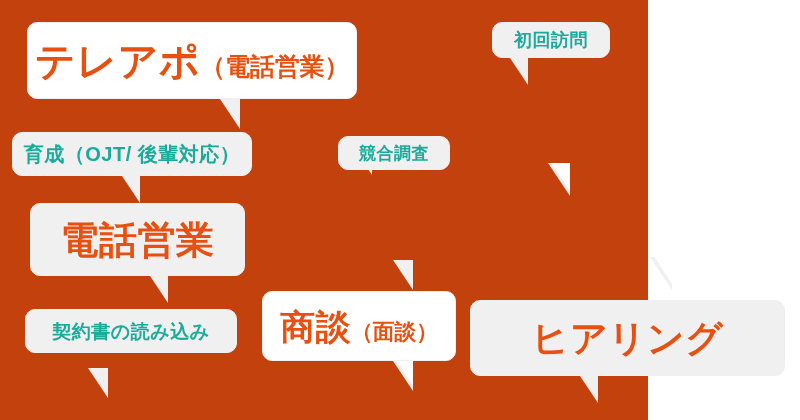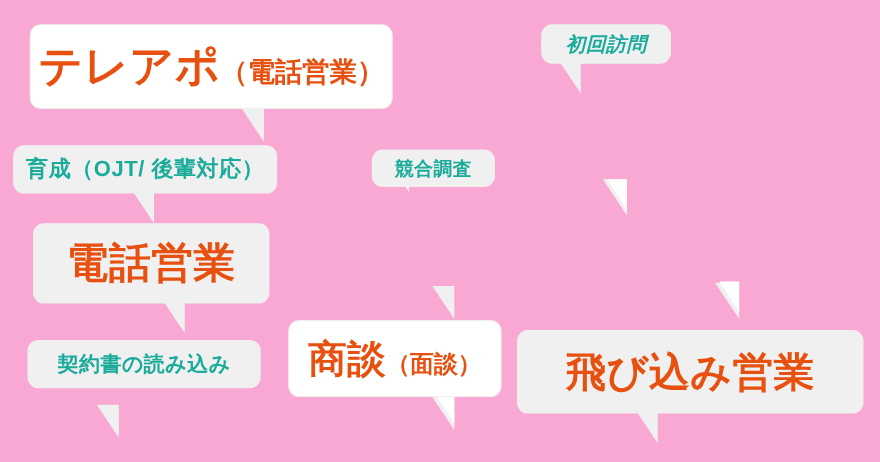--- a/index.html
+++ b/index.html
@@ -8,23 +8,23 @@
   }
   body {
     width: 800px;
     height: 420px;
     background: #ffffff;
     font-family: "Liberation Sans", "DejaVu Sans", sans-serif;
     overflow: hidden;
   }
   #stage {
     position: relative;
-    width: 800px;
+    width: 648px;
     height: 420px;
-    background: #f9a8d4;
+    background: #c2410c;
   }
 
   
   .bubble {
     position: absolute;
     box-sizing: border-box;
     border-radius: 10px;
     display: flex;
     align-items: center;
     justify-content: center;
@@ -66,21 +66,21 @@
   }
   .tail.white-in {
     border-left: 18px solid transparent;
     border-top: 28px solid #ffffff;
   }
 
   
   #b-telepo     { left: 27px;  top: 22px;  width: 330px; height: 77px;  font-size: 40px; }
   #b-ikusei     { left: 12px;  top: 132px; width: 240px; height: 44px;  font-size: 20px; }
   #b-kyougou    { left: 338px; top: 114px; width: 112px; height: 34px;  font-size: 17px; margin-top: 22px; }
-  #b-shokai     { left: 492px; top: 22px;  width: 118px; height: 36px;  font-size: 18px; font-style: italic; }
+  #b-shokai     { left: 492px; top: 22px;  width: 118px; height: 36px;  font-size: 18px; }
   #b-teian      { left: 495px; top: 86px;  width: 282px; height: 80px;  font-size: 37px; }
   #b-hearing    { left: 265px; top: 176px; width: 268px; height: 87px;  font-size: 42px; }
   #b-kokyaku    { left: 30px;  top: 203px; width: 215px; height: 73px;  font-size: 38px; }
   #b-shanai     { left: 556px; top: 216px; width: 238px; height: 44px;  font-size: 19px; }
   #b-keiyaku    { left: 25px;  top: 309px; width: 212px; height: 44px;  font-size: 19px; }
   #b-shoudan    { left: 262px; top: 291px; width: 194px; height: 70px;  font-size: 35px; }
   #b-tobikomi   { left: 470px; top: 300px; width: 315px; height: 76px;  font-size: 37px; }
 
   
   #t-telepo    { left: 218px; top: 96px;  }
@@ -142,16 +142,16 @@
   </div>
 
   <div class="tail white-out" id="t-shoudan-o"></div>
   <div class="tail white-in" id="t-shoudan-i"></div>
   <div class="bubble fill-white" id="b-shoudan">
     <span class="label t-orange"><span>商談</span><span class="sub">（面談）</span></span>
   </div>
 
   <div class="tail gray" id="t-tobikomi"></div>
   <div class="bubble fill-gray" id="b-tobikomi">
-    <span class="label t-orange">飛び込み営業</span>
+    <span class="label t-orange">ヒアリング</span>
   </div>
 
 </div>
 
 </body></html>

